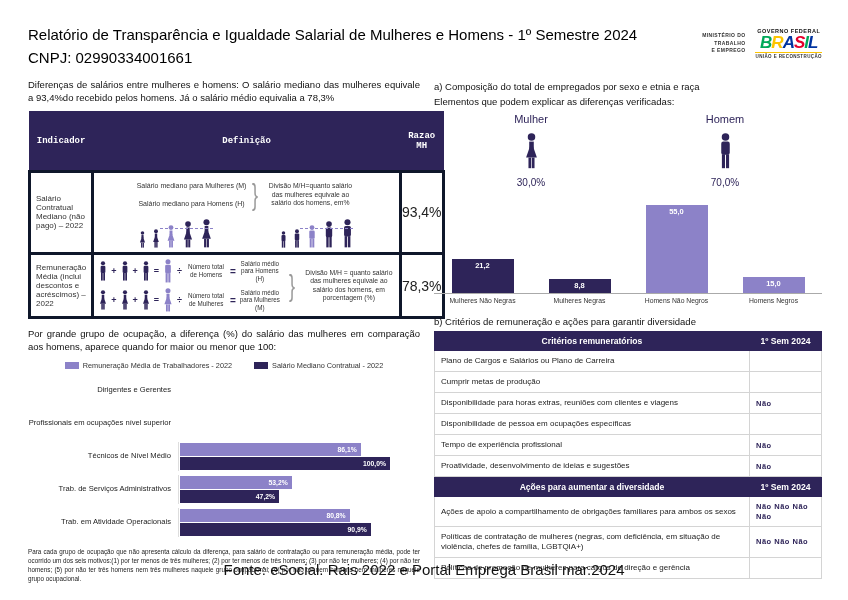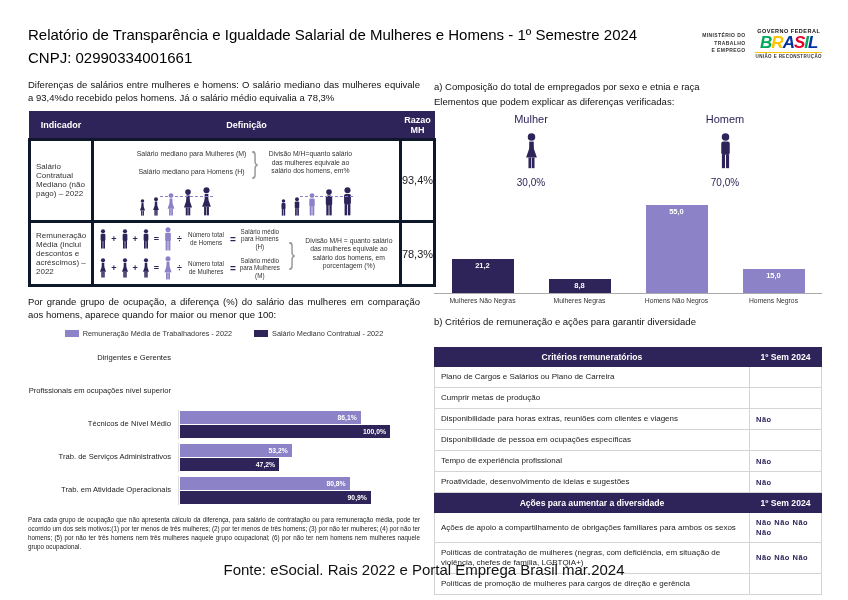--- a/index.html
+++ b/index.html
@@ -19,24 +19,24 @@
 
   
   .cols { display:flex; gap:14px; margin-top:10px; }
   .col-l { width:392px; }
   .col-r { width:406px; }
 
   .intro { font-size:9.5px; text-align:justify; line-height:1.35; color:#111; }
 
   
   table.ind { border-collapse:collapse; width:100%; margin-top:6px; }
-  table.ind th { background:#2e2459; color:#fff; font-size:9px; font-weight:bold; padding:3px 2px; border:1px solid #2e2459; }
+  table.ind th { background:#2e2459; color:#fff; font-size:9px; font-weight:bold; padding:19px 2px; border:1px solid #2e2459;font-family:Liberation Mono, monospace; }
   table.ind td { border:3px solid #0f172a; vertical-align:middle; }
   td.ind-name { width:82px; font-size:8px; color:#333; padding:4px 5px; }
-  td.ind-ratio { width:58px; text-align:center; font-size:11px; color:#222; }
+  td.ind-ratio { width:58px; text-align:center; font-size:14px; color:#222; }
   td.ind-def { padding:4px 4px; }
   .def1-top { display:flex; align-items:center; justify-content:center; gap:4px; }
   .def1-lines { font-size:7px; color:#333; text-align:center; line-height:2.6; }
   .brace { font-size:30px; color:#999; font-weight:100; transform:scaleX(.6); }
   .def-note { font-size:6.8px; color:#333; text-align:center; width:92px; line-height:1.25; }
   .people-row { display:flex; justify-content:space-around; align-items:flex-end; margin-top:6px; padding:0 8px; position:relative; }
   .pgroup { display:flex; align-items:flex-end; gap:4px; position:relative; }
   .pgroup .dash { position:absolute; left:28%; right:2%; top:32%; border-top:1px dashed #8c82c8; }
   .eq-wrap { display:flex; align-items:center; gap:6px; }
   .eq-lines { display:flex; flex-direction:column; gap:5px; }
@@ -65,21 +65,21 @@
   .sex-label { font-size:11px; color:#2e2459; margin-bottom:8px; }
   .sex-val { font-size:10px; color:#2e2459; margin-top:4px; }
   .comp-chart { margin-top:10px; }
   .comp-plot { display:flex; align-items:flex-end; height:96px; border-bottom:1px solid #aaa; }
   .comp-slot { flex:1; display:flex; justify-content:center; }
   .comp-bar { width:62px; color:#fff; font-size:7.5px; font-weight:bold; text-align:center; padding-top:2px; }
   .comp-labs { display:flex; }
   .comp-lab { flex:1; text-align:center; font-size:6.8px; color:#333; padding-top:3px; }
 
   .crit-title { font-size:9.5px; color:#111; margin-top:12px; }
-  table.crit { border-collapse:collapse; width:100%; margin-top:20px; }
+  table.crit { border-collapse:collapse; width:100%; margin-top:4px; }
   table.crit th { background:#2e2459; color:#fff; font-size:8.6px; font-weight:bold; padding:4px 2px; border:1px solid #2e2459;}
   table.crit th.period { width:72px; }
   table.crit td { border:1px solid #d4d4d4; font-size:8px; color:#222; padding:5px 6px; line-height:1.25;}
   table.crit td.val { font-size:7.5px; font-weight:bold; color:#2e2459; letter-spacing:.5px;}
 
   .footer { position:absolute; bottom:22px; left:0; width:100%; text-align:center; font-size:15px; color:#111; }
 </style>
 </head>
 <body>
 
@@ -366,21 +366,21 @@
             <div class="comp-slot">
               <div class="comp-bar" style="height:33.92px;background:#2e2459">21,2</div>
             </div>
             <div class="comp-slot">
               <div class="comp-bar" style="height:14.08px;background:#2e2459">8,8</div>
             </div>
             <div class="comp-slot">
               <div class="comp-bar" style="height:88px;background:#8c82c8">55,0</div>
             </div>
             <div class="comp-slot">
-              <div class="comp-bar" style="height:24px;background:#8c82c8">15,0</div>
+              <div class="comp-bar" style="height:16px;background:#8c82c8">15,0</div>
             </div>
           </div>
           <div class="comp-labs">
             <div class="comp-lab">Mulheres Não Negras</div>
             <div class="comp-lab">Mulheres Negras</div>
             <div class="comp-lab">Homens Não Negros</div>
             <div class="comp-lab">Homens Negros</div>
           </div>
         </div>
 

